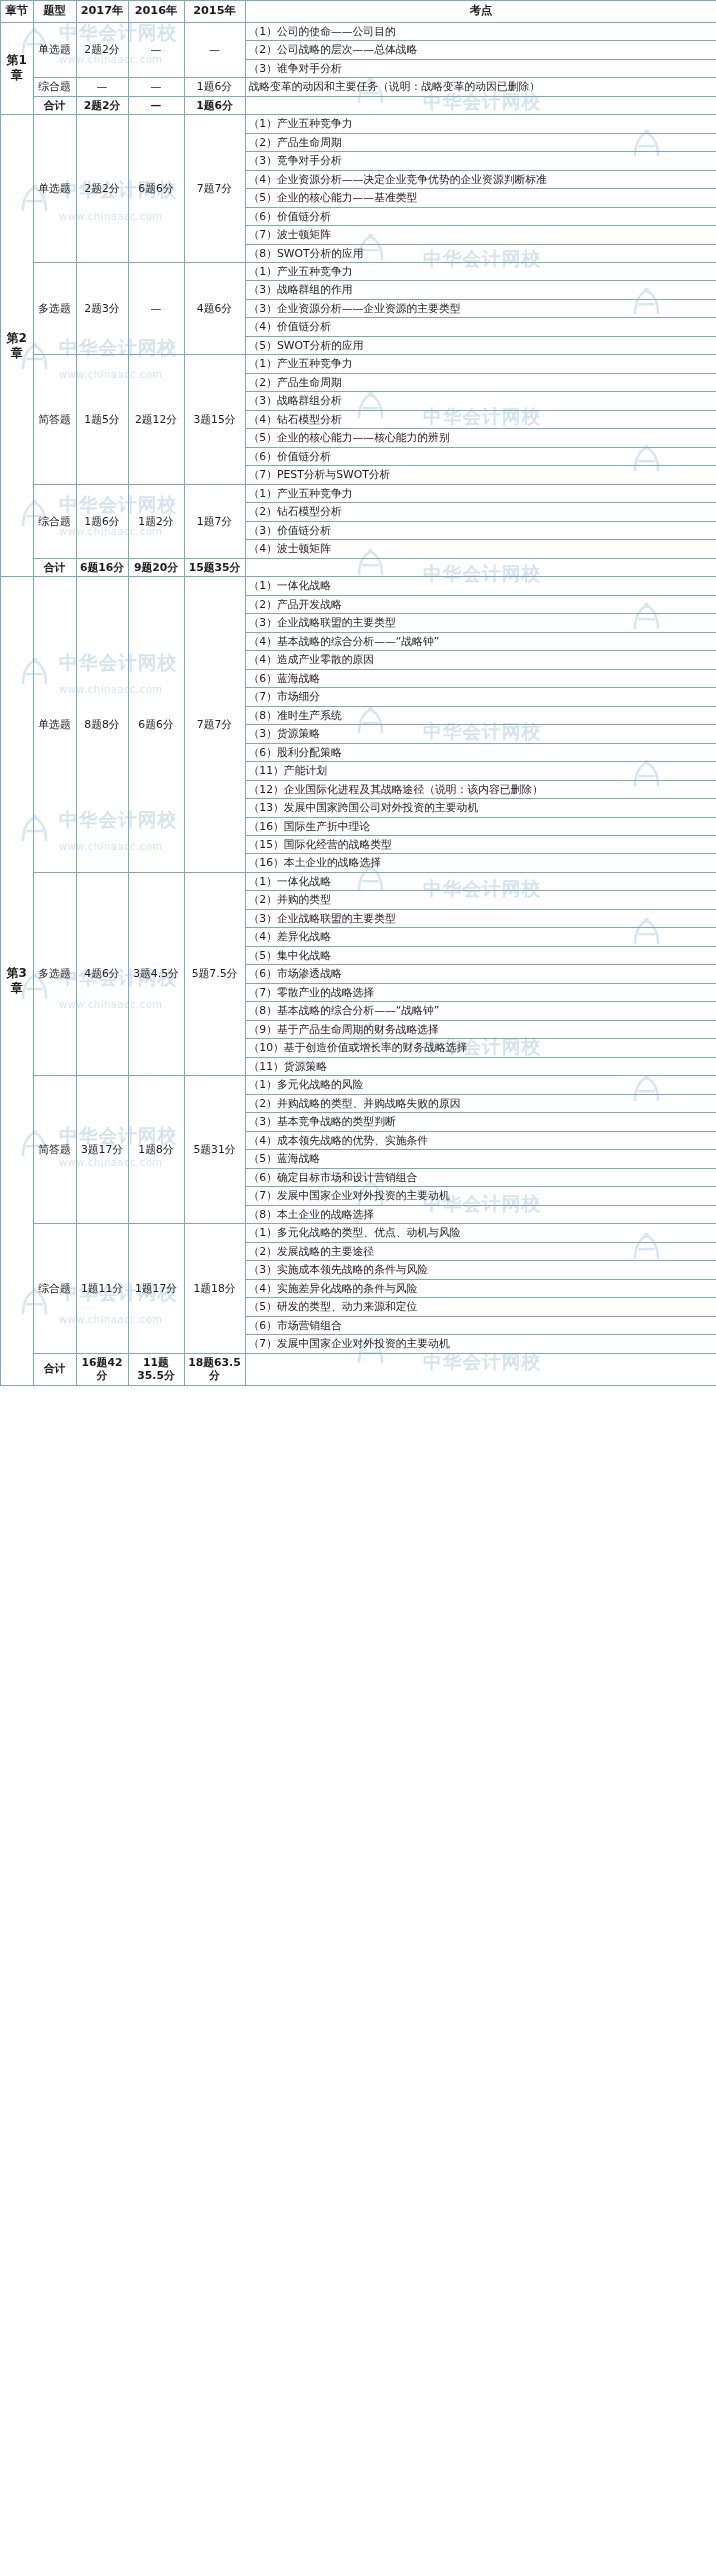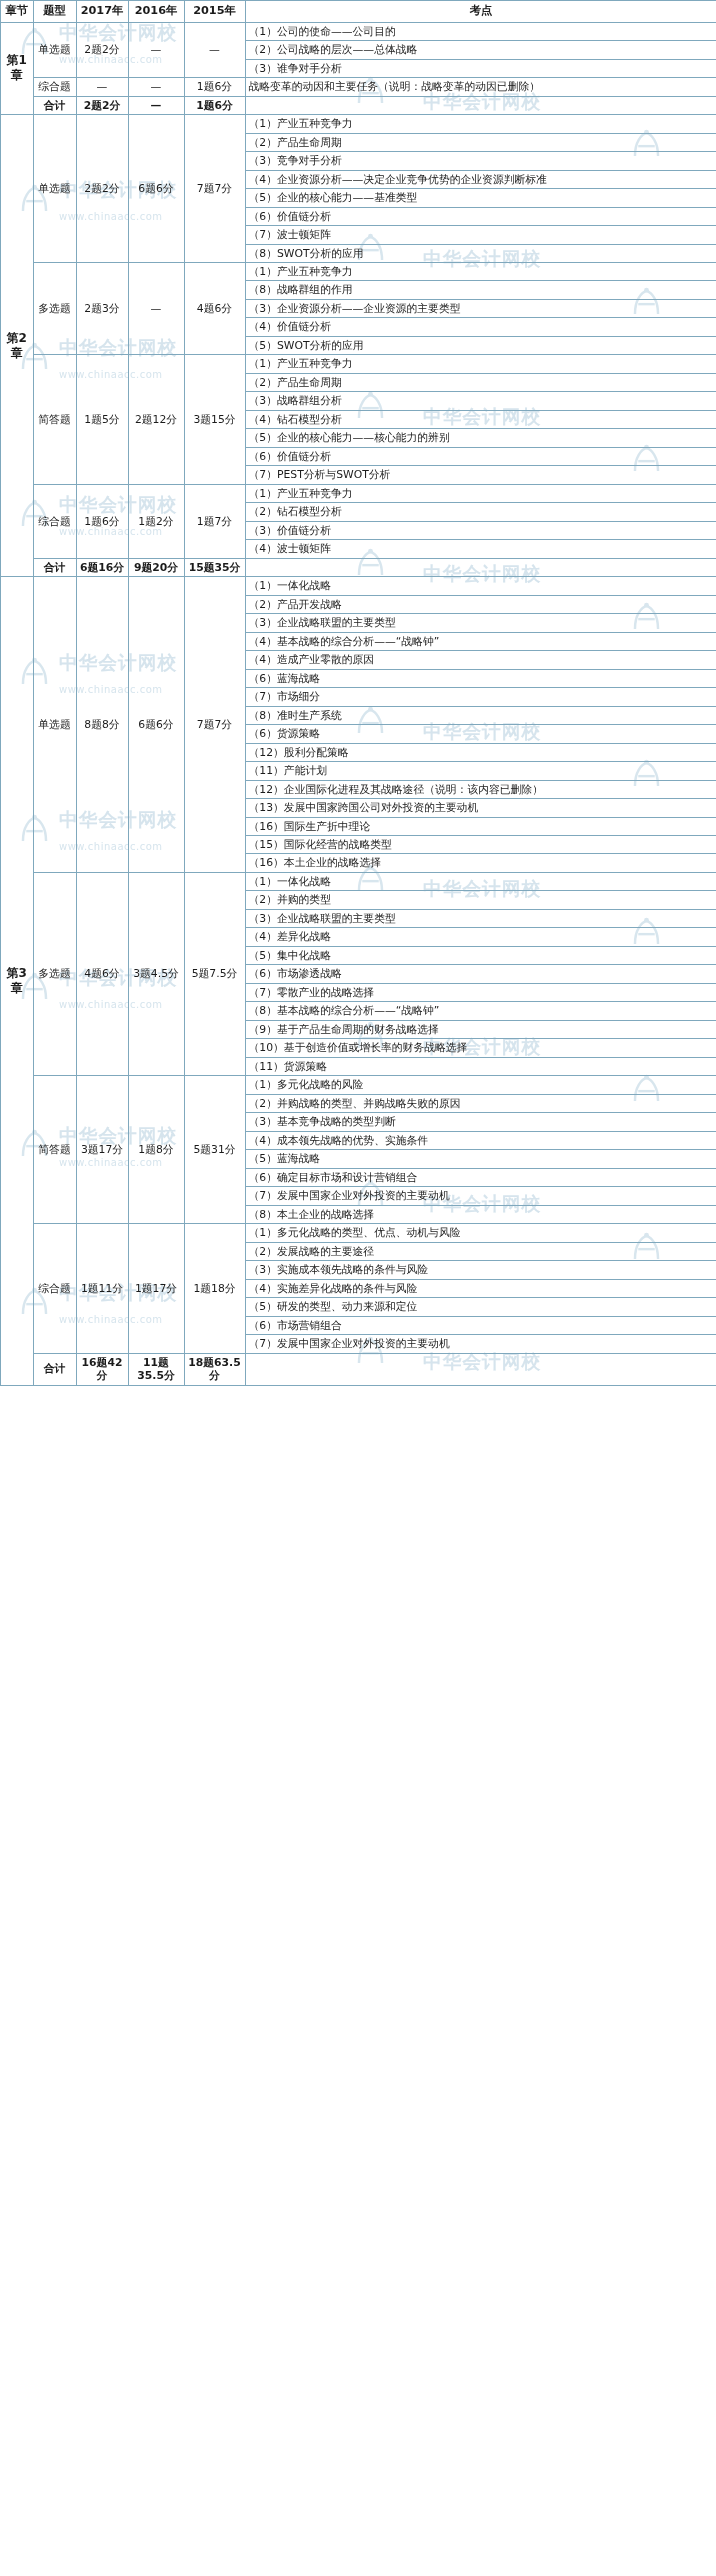--- a/index.html
+++ b/index.html
@@ -398,21 +398,21 @@
           <td class="point">（8）SWOT分析的应用</td>
         </tr>
         <tr>
           <td class="type" rowspan="5">多选题</td>
           <td class="num" rowspan="5">2题3分</td>
           <td class="num" rowspan="5">—</td>
           <td class="num" rowspan="5">4题6分</td>
           <td class="point">（1）产业五种竞争力</td>
         </tr>
         <tr>
-          <td class="point">（8）战略群组的作用</td>
+          <td class="point">（3）战略群组的作用</td>
         </tr>
         <tr>
           <td class="point">（3）企业资源分析——企业资源的主要类型</td>
         </tr>
         <tr>
           <td class="point">（4）价值链分析</td>
         </tr>
         <tr>
           <td class="point">（5）SWOT分析的应用</td>
         </tr>
@@ -487,24 +487,24 @@
         <tr>
           <td class="point">（6）蓝海战略</td>
         </tr>
         <tr>
           <td class="point">（7）市场细分</td>
         </tr>
         <tr>
           <td class="point">（8）准时生产系统</td>
         </tr>
         <tr>
-          <td class="point">（6）货源策略</td>
-        </tr>
-        <tr>
-          <td class="point">（12）股利分配策略</td>
+          <td class="point">（3）货源策略</td>
+        </tr>
+        <tr>
+          <td class="point">（6）股利分配策略</td>
         </tr>
         <tr>
           <td class="point">（11）产能计划</td>
         </tr>
         <tr>
           <td class="point">（12）企业国际化进程及其战略途径（说明：该内容已删除）</td>
         </tr>
         <tr>
           <td class="point">（13）发展中国家跨国公司对外投资的主要动机</td>
         </tr>

